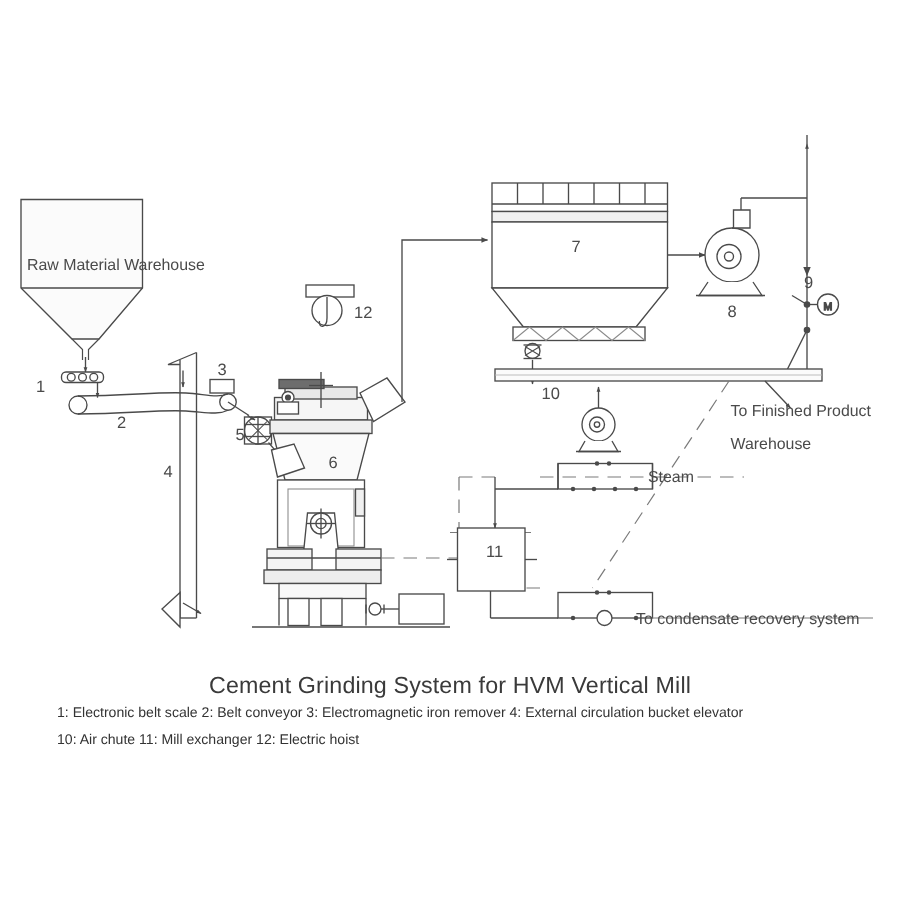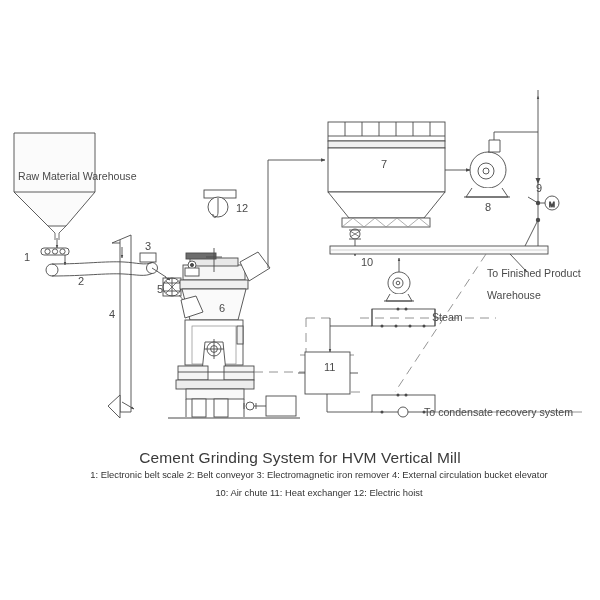--- a/index.html
+++ b/index.html
@@ -13,21 +13,21 @@
   #page{position:relative;width:600px;height:600px;}
   #canvas{position:absolute;left:0;top:0;width:600px;height:600px;}
   .cap{
     position:absolute;left:0;width:600px;text-align:center;
     color:#3a3a3a;
   }
   #title{top:429px;font-size:15.5px;letter-spacing:.1px;margin-top:20px;}
   #legend{top:466px;}
   .legend-line{
     font-size:9.4px;line-height:18px;color:#333;
-    text-align:center;padding-left:38px;white-space:nowrap;
+    text-align:left;padding-left:38px;white-space:nowrap;
   }
   svg text{font-family:"Liberation Sans", sans-serif;fill:#4a4a4a;}
 </style>
 </head>
 <body>
 
 <div id="page">
 
   <svg id="canvas" viewBox="0 0 600 600">
     <defs>
@@ -289,16 +289,16 @@
         <text id="t-cond" x="424" y="416" font-size="10.6" fill="#3a3a3a">To condensate recovery system</text>
       </g>
 
     </g>
   </svg>
 
   <div class="cap" id="title">Cement Grinding System for HVM Vertical Mill</div>
 
   <div class="cap" id="legend">
     <div class="legend-line">1: Electronic belt scale  2: Belt conveyor  3: Electromagnetic iron remover  4: External circulation bucket elevator</div>
-    <div class="legend-line">10: Air chute  11: Heat exchanger  12: Electric hoist</div>
+    <div class="legend-line">10: Air chute  11: Mill exchanger  12: Electric hoist</div>
   </div>
 
 </div>
 
 </body></html>

